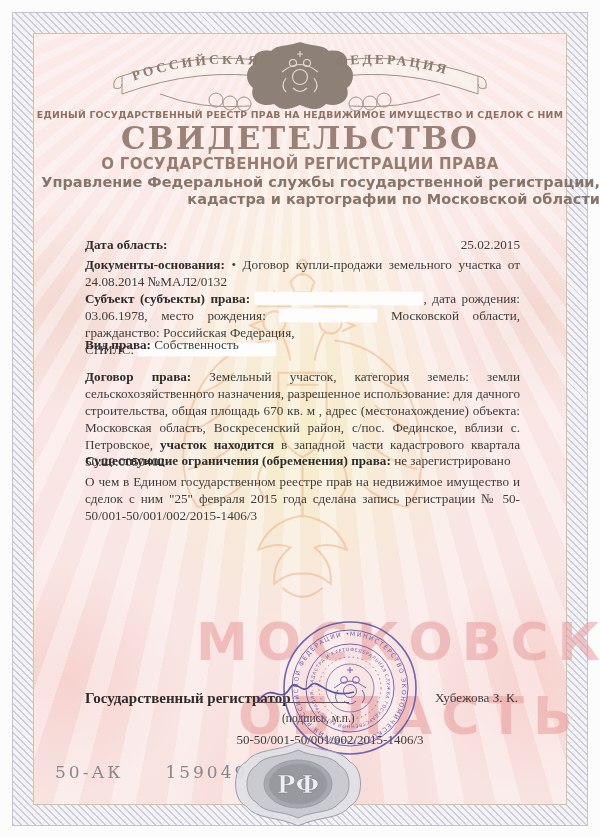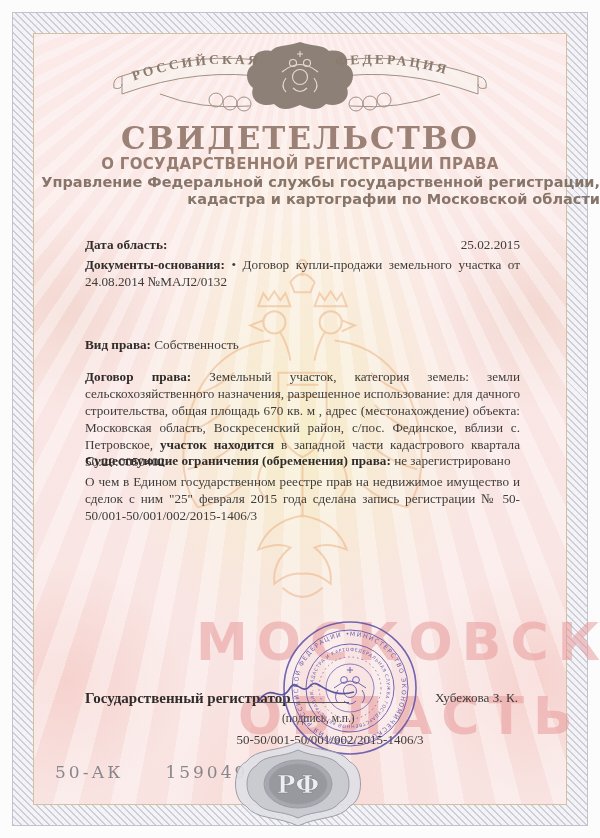--- a/index.html
+++ b/index.html
@@ -107,39 +107,48 @@
       <path id="ribR" d="M230,25 Q300,14 370,40"></path>
     </defs>
     <text font-family="Liberation Serif,serif" font-weight="bold" font-size="13.5" fill="#8b7a6e" letter-spacing="3">
       <textPath href="#ribL" startOffset="4">РОССИЙСКАЯ</textPath>
     </text>
     <text font-family="Liberation Serif,serif" font-weight="bold" font-size="13.5" fill="#8b7a6e" letter-spacing="3">
       <textPath href="#ribR" startOffset="6">ФЕДЕРАЦИЯ</textPath>
     </text>
   </svg>
 
+  <div class="abs ctr registry-line">ЕДИНЫЙ ГОСУДАРСТВЕННЫЙ РЕЕСТР ПРАВ НА НЕДВИЖИМОЕ ИМУЩЕСТВО И СДЕЛОК С НИМ</div>
   <div class="abs ctr title">СВИДЕТЕЛЬСТВО</div>
   <div class="abs ctr subtitle">О ГОСУДАРСТВЕННОЙ РЕГИСТРАЦИИ ПРАВА</div>
   <div class="abs ctr authority" style="top:174px;">
     <div>Управление Федеральной службы государственной регистрации,</div>
     <div>кадастра и картографии по Московской области</div>
   </div>
 
   <div class="wmark" style="left:196px;top:612px;">МОСКОВСКАЯ</div>
   <div class="wmark" style="left:238px;top:686px;">ОБЛАСТЬ</div>
 
   <div class="abs body-par" style="top:236px;">
     <span class="lbl">Дата область:</span>
     <span style="position:absolute;right:0;font-weight:normal;">25.02.2015</span>
   </div>
 
   <div class="abs body-par" style="top:256px;">
     <b>Документы-основания:</b><span> • Договор купли-продажи земельного участка от 24.08.2014 №МАЛ2/0132</span>
   </div>
 
+  <div class="abs body-par" style="top:290px;">
+    <b>Субъект (субъекты) права:</b>
+    <span class="redact" style="width:168px;"></span><span>, дата рождения: 03.06.1978, место рождения:</span>
+    <span class="redact" style="width:98px;"></span>
+    <span>Московской области, гражданство: Российская Федерация,</span><br>
+    <span>СНИЛС:</span>
+    <span class="redact" style="width:138px;"></span>
+  </div>
 
   <div class="abs body-par" style="top:336px;">
     <b>Вид права:</b>
     <span>Собственность</span>
   </div>
 
 
   <div class="abs body-par" style="top:368px;">
     <b>Договор права:</b>
     <span>Земельный участок, категория земель: земли сельскохозяйственного назначения, разрешенное использование: для дачного строительства, общая площадь 670 кв. м , адрес (местонахождение) объекта: Московская область, Воскресенский район, с/пос. Фединское, вблизи с. Петровское, </span><b>участок находится</b><span> в западной части кадастрового квартала 50:29:0050402</span>

